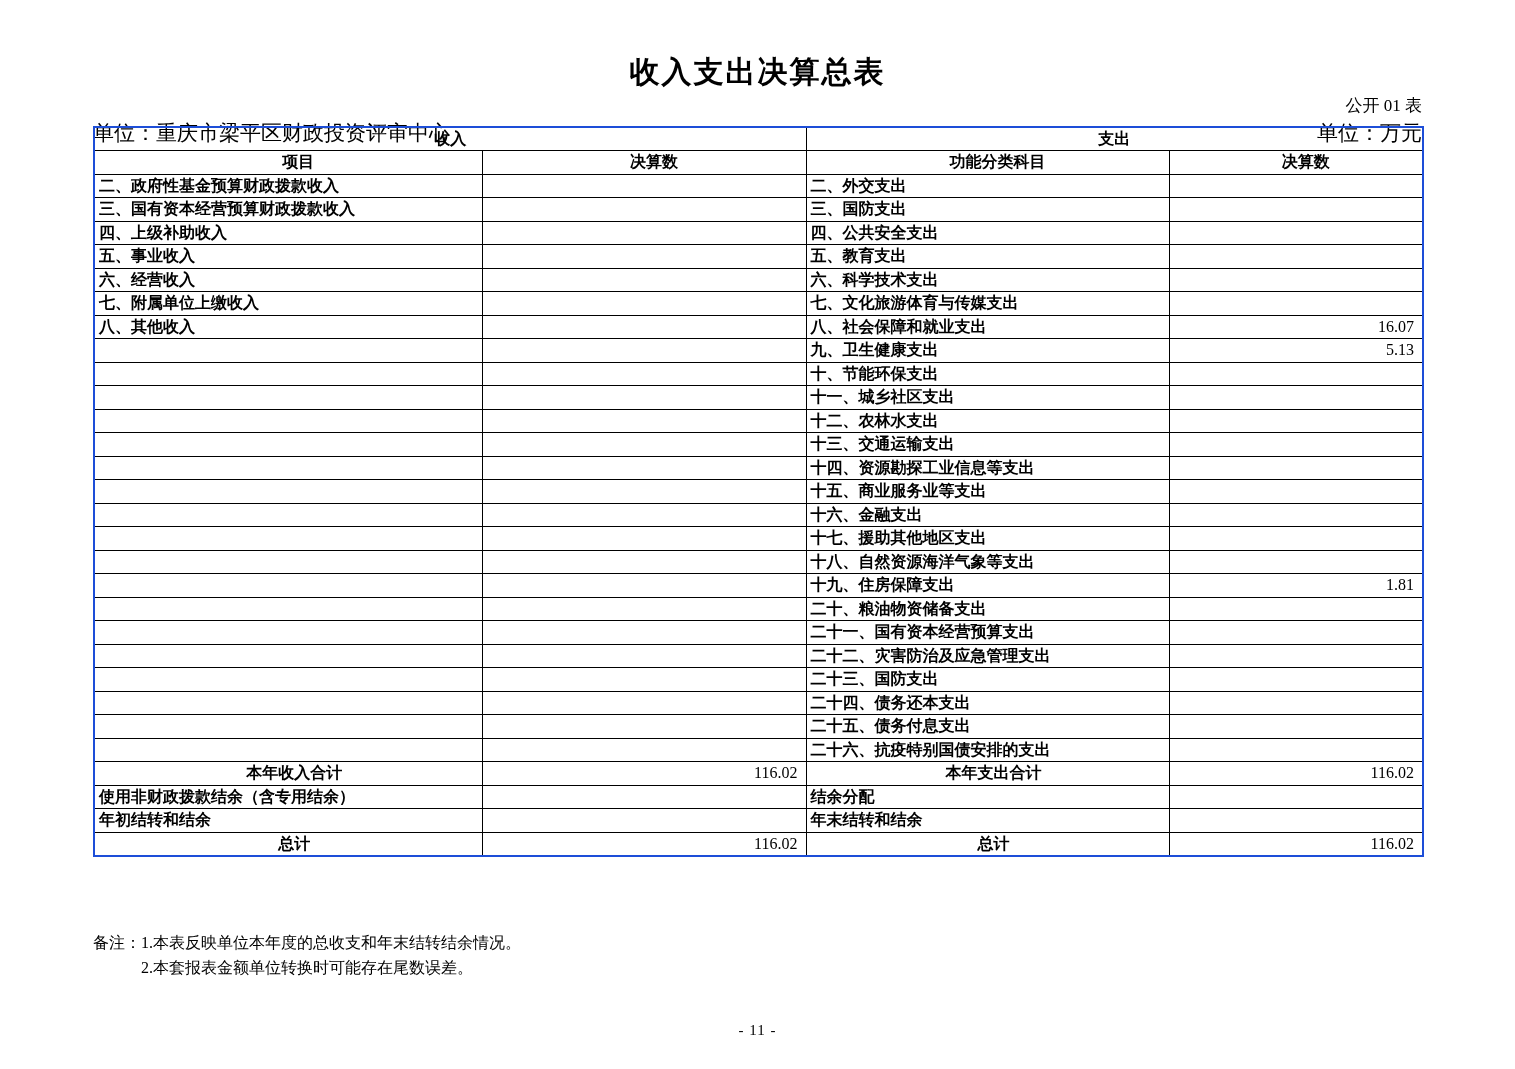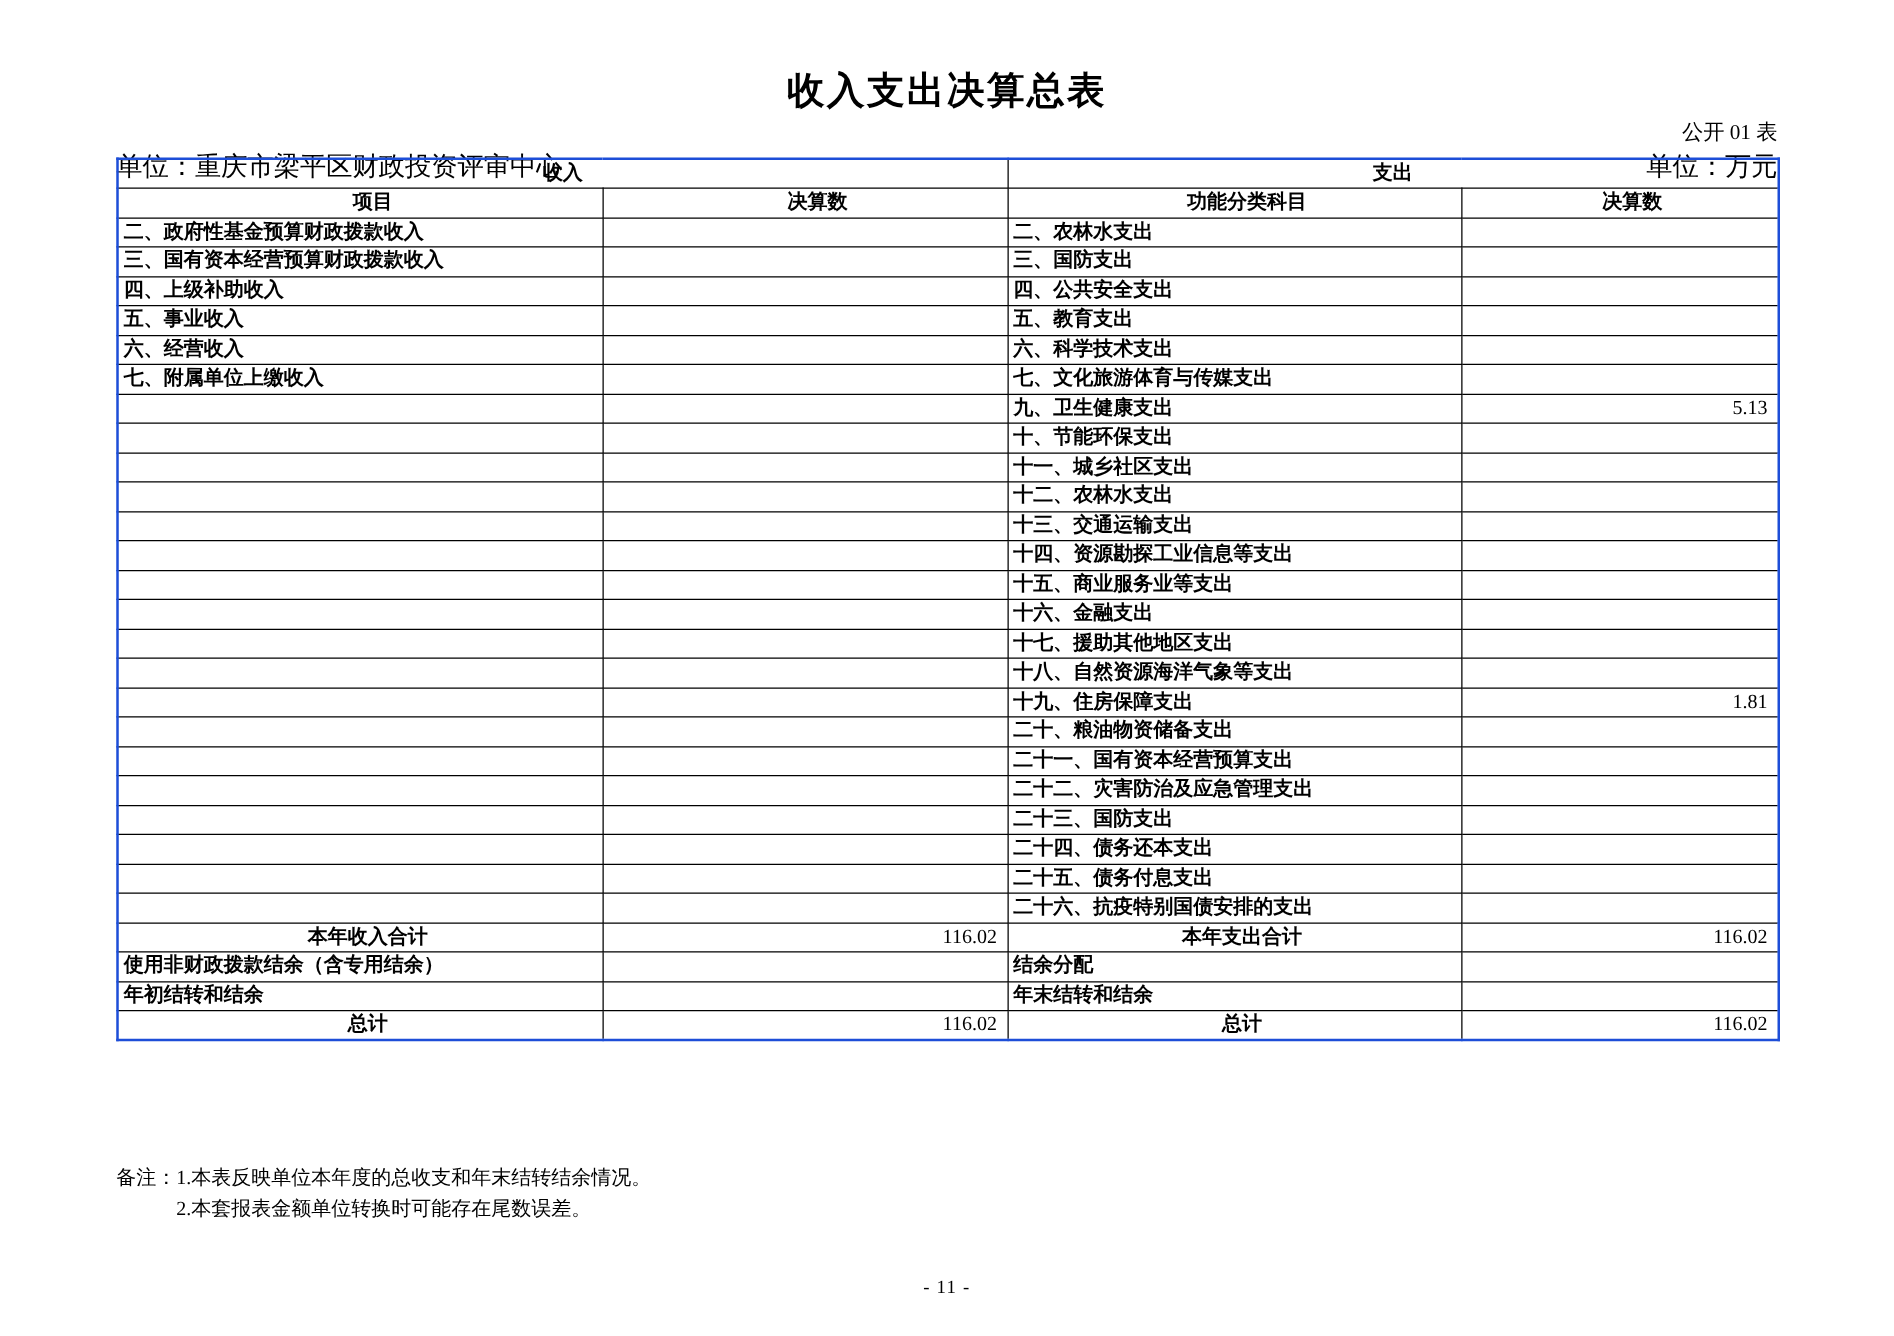--- a/index.html
+++ b/index.html
@@ -124,21 +124,21 @@
         <td class="col-head">项目</td>
         <td class="col-head">决算数</td>
         <td class="col-head">功能分类科目</td>
         <td class="col-head">决算数</td>
       </tr>
     </tbody>
     <tbody>
         <tr>
           <td class="item">二、政府性基金预算财政拨款收入</td>
           <td class="value"></td>
-          <td class="item">二、农林水支出</td>
+          <td class="item">二、外交支出</td>
           <td class="value"></td>
         </tr>
         <tr>
           <td class="item">三、国有资本经营预算财政拨款收入</td>
           <td class="value"></td>
           <td class="item">三、国防支出</td>
           <td class="value"></td>
         </tr>
         <tr>
           <td class="item">四、上级补助收入</td>
@@ -156,20 +156,26 @@
           <td class="item">六、经营收入</td>
           <td class="value"></td>
           <td class="item">六、科学技术支出</td>
           <td class="value"></td>
         </tr>
         <tr>
           <td class="item">七、附属单位上缴收入</td>
           <td class="value"></td>
           <td class="item">七、文化旅游体育与传媒支出</td>
           <td class="value"></td>
+        </tr>
+        <tr>
+          <td class="item">八、其他收入</td>
+          <td class="value"></td>
+          <td class="item">八、社会保障和就业支出</td>
+          <td class="value">16.07</td>
         </tr>
         <tr>
           <td class="item"></td>
           <td class="value"></td>
           <td class="item">九、卫生健康支出</td>
           <td class="value">5.13</td>
         </tr>
         <tr>
           <td class="item"></td>
           <td class="value"></td>

